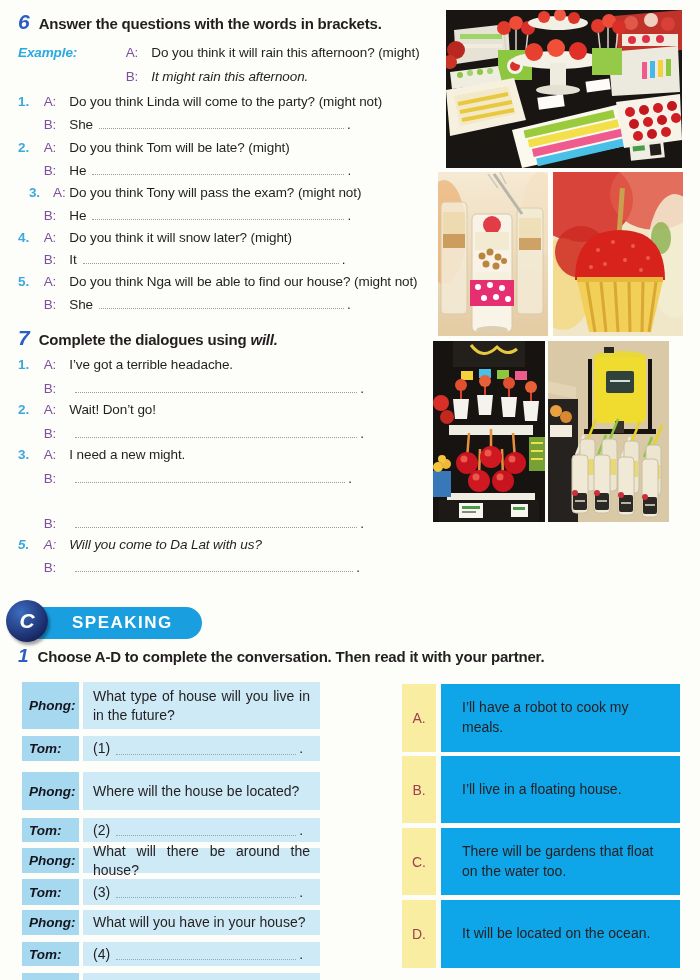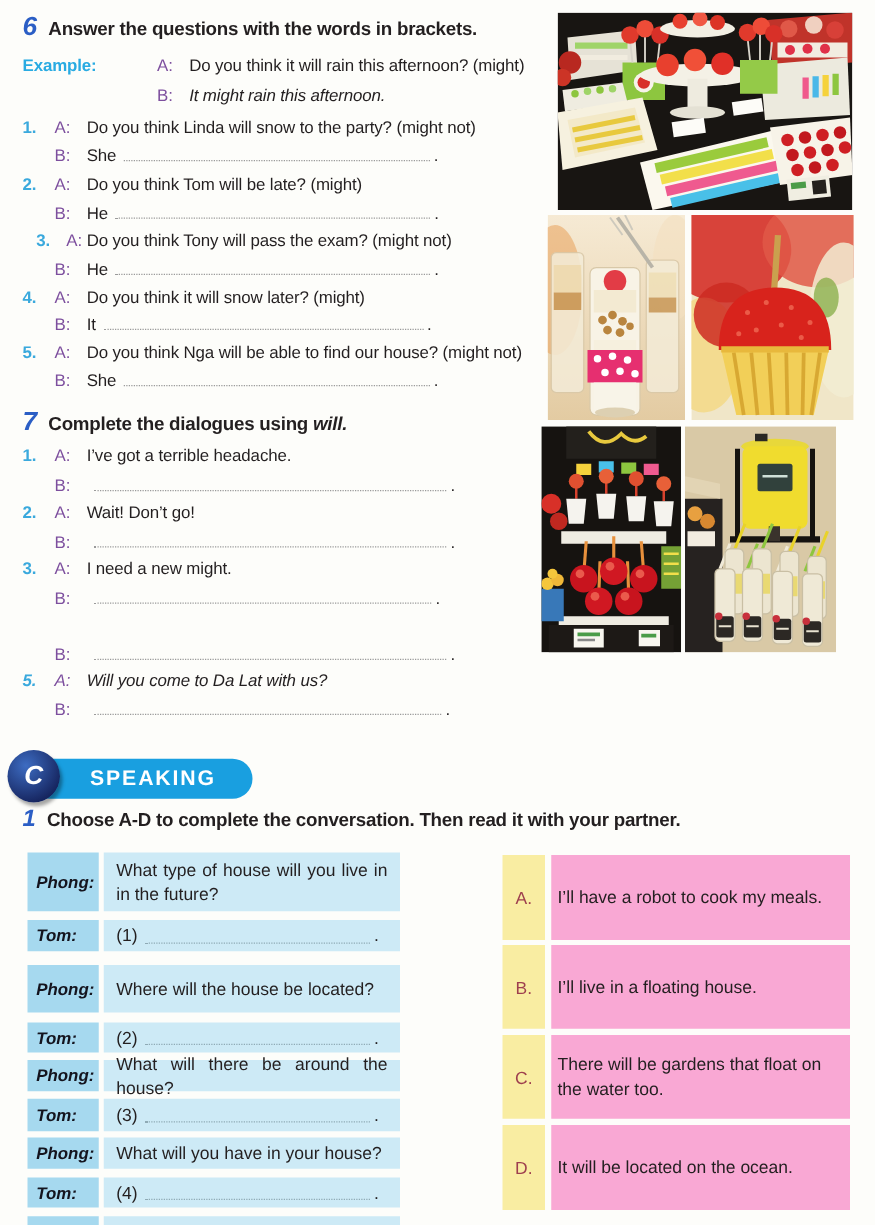--- a/index.html
+++ b/index.html
@@ -8,21 +8,21 @@
     background:#fdfdfa; color:#231f20;
     font-family:"Liberation Sans", sans-serif;
   }
   
   .line { position:absolute; left:18px; white-space:nowrap; font-size:13.5px; letter-spacing:-0.1px; }
   .exnum { color:#2b5ec5; font-weight:bold; font-style:italic; font-size:21px; }
   .extitle { font-weight:bold; font-size:15px; letter-spacing:-0.2px; }
   .extitle .it { font-style:italic; }
   .inum { display:inline-block; width:22px; color:#3aa9dd; font-weight:bold; }
   .ab   { display:inline-block; width:22px; color:#7d4f9e; }
-  .example-label { display:inline-block; width:104px; color:#29abe2; font-weight:bold; }
+  .example-label { display:inline-block; width:104px; color:#29abe2; font-weight:bold; font-style:italic; }
   .italic { font-style:italic; }
   .blank { display:inline-block; height:11px; border-bottom:1.5px dotted #9a9a9a; margin:0 3px 0 6px; vertical-align:baseline; }
   .header-row { position:absolute; left:18px; display:flex; gap:9px; align-items:baseline; }
 
   
   .banner-pill {
     position:absolute; left:24px; top:607px; width:178px; height:32px;
     background:#199fe0; border-radius:16px;
     color:#ffffff; font-weight:bold; font-size:17px; letter-spacing:1.5px;
     line-height:32px; padding-left:48px; box-sizing:border-box;
@@ -49,22 +49,22 @@
   }
   .dtxt .blank { border-bottom-color:#8faab5; }
 
   
   .orow { position:absolute; left:402px; width:278px; }
   .olet {
     position:absolute; left:0; top:0; bottom:0; width:34px; background:#f9eda2;
     color:#9e3f4e; font-size:14px; display:flex; align-items:center; justify-content:center;
   }
   .otxt {
-    position:absolute; left:39px; right:0; top:0; bottom:0; background:#f9a8d4;
-    font-size:14px; display:flex; align-items:center; padding:0 5px; box-sizing:border-box;
+    position:absolute; left:39px; right:0; top:0; bottom:0; background:#0ea5e9;
+    font-size:14px; display:flex; align-items:center; padding:0 21px; box-sizing:border-box;
     line-height:1.4;
   }
 
   
   .photo { position:absolute; overflow:hidden; }
   .photo svg { display:block; width:100%; height:100%; }
 </style>
 </head>
 <body>
 
@@ -82,21 +82,21 @@
   </div>
   <div class="line" style="top:69px;">
     <span class="example-label"></span>
     <span class="ab">B:</span>
     <span class="italic">It might rain this afternoon.</span>
   </div>
 
   <div class="line" style="top:94px;">
     <span class="inum">1.</span>
     <span class="ab">A:</span>
-    <span>Do you think Linda will snow to the party? (might not)</span>
+    <span>Do you think Linda will come to the party? (might not)</span>
   </div>
   <div class="line" style="top:117px;">
     <span class="inum"></span>
     <span class="ab">B:</span>
     <span>She</span><span class="blank" style="width:245px;"></span><span>.</span>
   </div>
 
   <div class="line" style="top:140px;">
     <span class="inum">2.</span>
     <span class="ab">A:</span>

